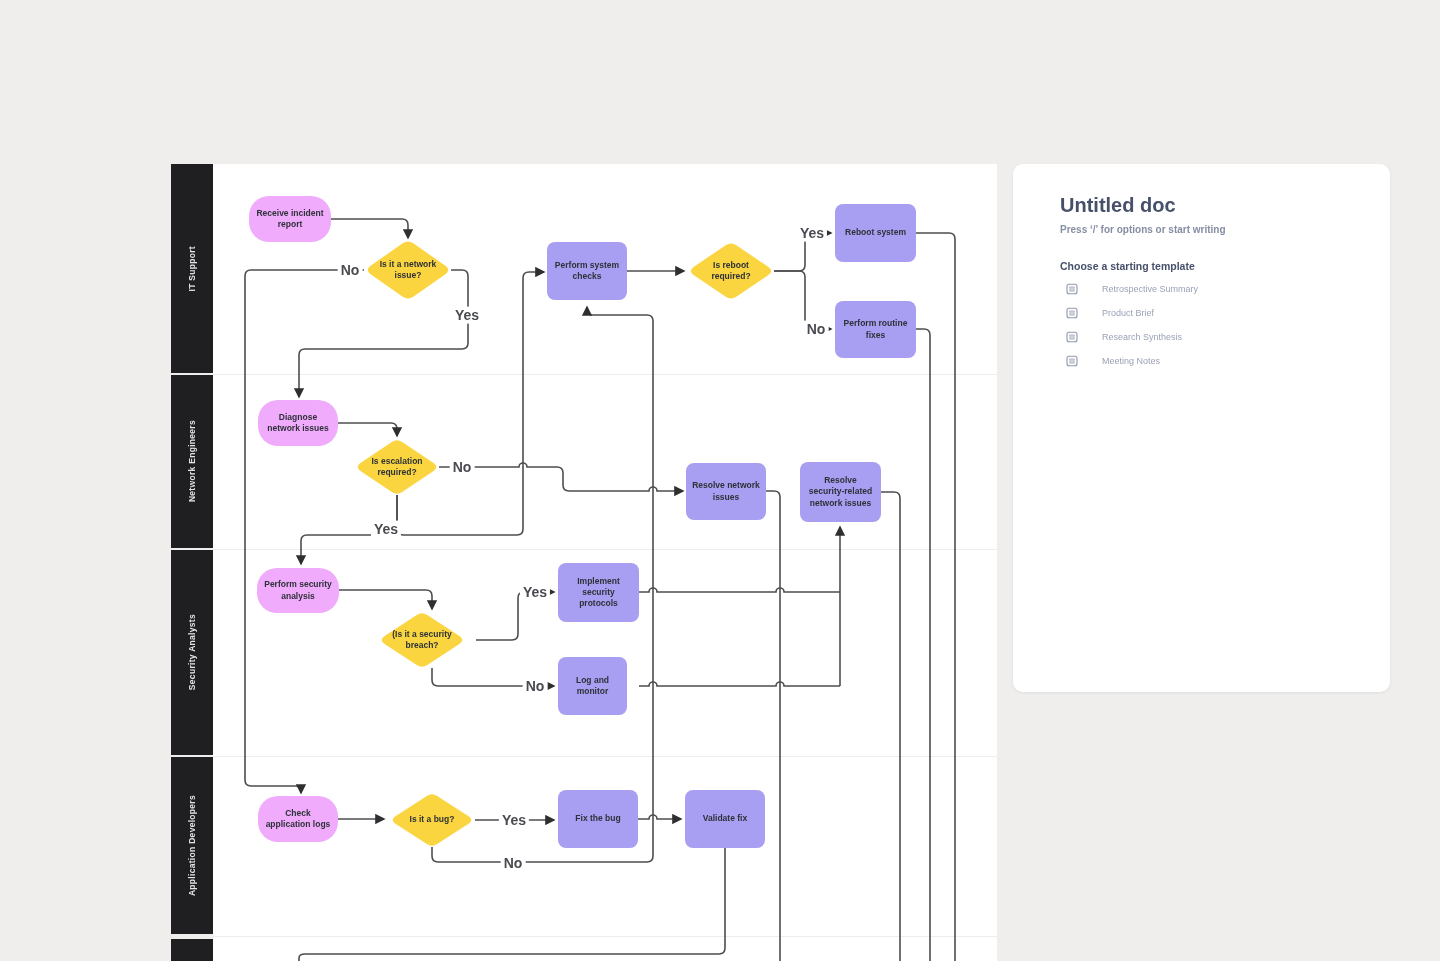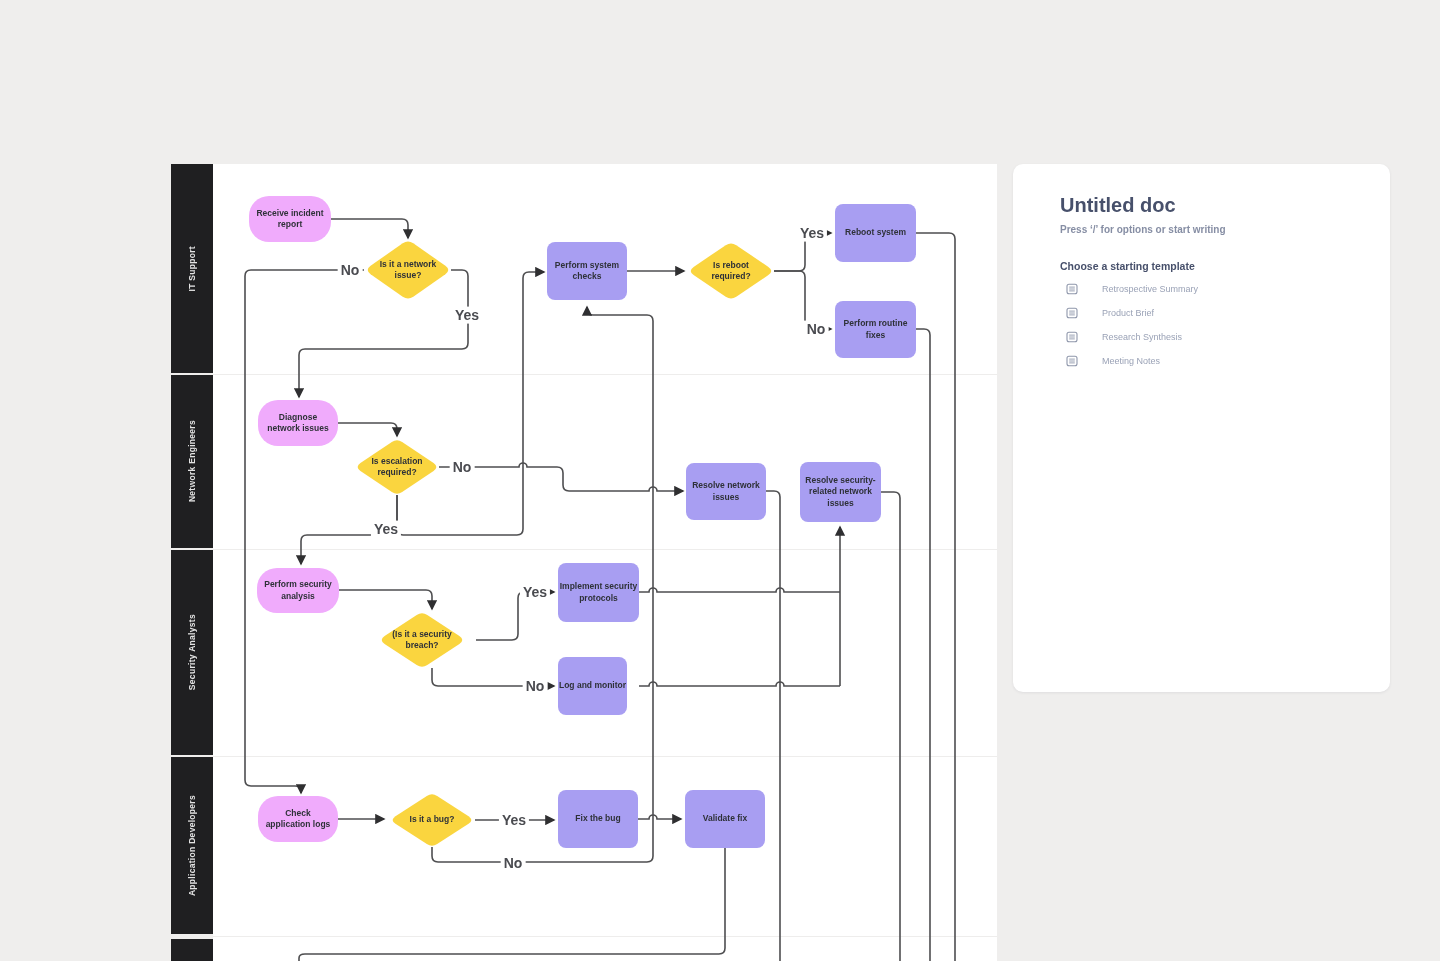--- a/index.html
+++ b/index.html
@@ -13,21 +13,21 @@
   .lane-sep{position:absolute;left:213px;width:784px;height:1px;background:#eeedec;}
   .lane-col{position:absolute;left:171px;width:42px;background:#1f1f21;display:flex;align-items:center;justify-content:center;}
   .lane-col span{
     writing-mode:vertical-rl;transform:rotate(180deg);
     color:#e3e3e3;font-size:8.5px;font-weight:600;letter-spacing:.3px;white-space:nowrap;
   }
   
   .node{position:absolute;display:flex;align-items:center;justify-content:center;text-align:center;
     font-size:8.5px;font-weight:600;color:#2e3138;line-height:1.3;z-index:3;}
   .node-start{background:#f0abfc;border-radius:20px;padding:2px 6px;box-sizing:border-box;}
-  .node-process{background:#a89ef2;border-radius:8px;padding:2px 0;box-sizing:border-box;}
+  .node-process{background:#a89ef2;border-radius:8px;padding:2px 6px;box-sizing:border-box;}
   .node-decision{background:transparent;padding:0;}
   .node-decision svg{position:absolute;left:0;top:0;width:100%;height:100%;}
   .node-decision .dlabel{position:relative;z-index:1;width:72%;}
   .edge-label{position:absolute;transform:translate(-50%,-50%);background:#ffffff;
     color:#4a4b50;font-size:14px;font-weight:600;padding:0 3px;z-index:4;line-height:1.2;}
   #wires{position:absolute;left:0;top:0;width:1440px;height:961px;z-index:2;pointer-events:none;}
   
   .doc-panel{position:absolute;left:1013px;top:164px;width:377px;height:528px;background:#ffffff;
     border-radius:10px;box-shadow:0 1px 3px rgba(40,40,60,.08);box-sizing:border-box;
     padding:30px 47px;z-index:5;}

